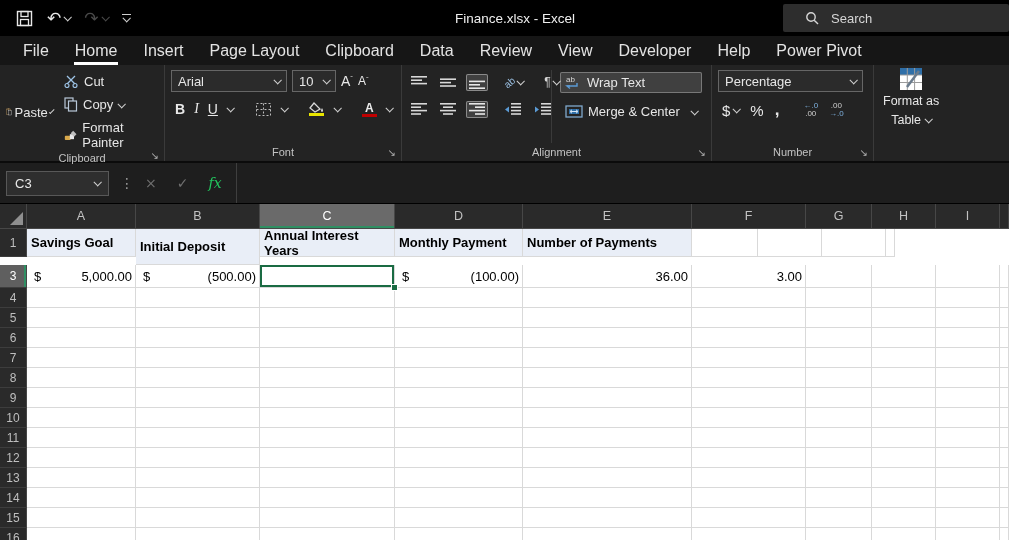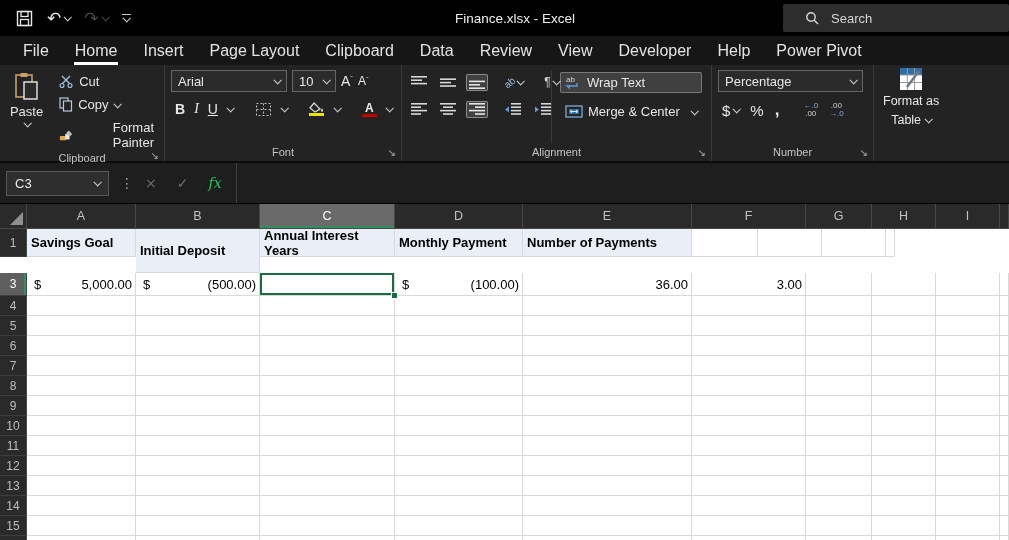--- a/index.html
+++ b/index.html
@@ -24,27 +24,27 @@
   .tabrow { height:29px; background:#161616; display:flex; align-items:stretch; padding-left:10px; }
   .tab { position:relative; padding:0 13px; display:flex; align-items:center; font-size:16px; color:#e3e3e3; cursor:pointer; }
   .tab.active::after { content:""; position:absolute; left:12px; right:12px; bottom:0; height:3px; background:#fff; }
 
   
   .ribbon { height:98px; background:#232323; display:flex; border-bottom:2px solid #0b0b0b; }
   .rgroup { display:flex; flex-direction:column; border-right:1px solid #3a3a3a; }
   .rbody { flex:1; padding:5px 6px 0 6px; }
   .glabel { height:18px; display:flex; align-items:center; justify-content:center; position:relative; font-size:11px; color:#c3c3c3; }
   .launcher { position:absolute; right:5px; bottom:3px; font-size:10px; color:#b5b5b5; font-family:"DejaVu Sans",sans-serif; cursor:pointer; }
-  .rtext { font-size:13px; color:#e6e6e6;text-align:right; }
+  .rtext { font-size:13px; color:#e6e6e6; }
   .rbtn { display:flex; align-items:center; gap:5px; padding:2px 4px; border-radius:2px; cursor:pointer; }
   .rbtn.active { background:#404040; box-shadow:inset 0 0 0 1px #787878; }
 
   
   .clip-body { display:flex; gap:8px; }
-  .paste-btn { width:46px; display:flex; flex-direction:column; align-items:center; gap:2px; cursor:pointer; padding-top:2px; }
+  .paste-btn { width:46px; display:flex; flex-direction:row; align-items:center; gap:2px; cursor:pointer; padding-top:2px; }
   .clip-col { display:flex; flex-direction:column; gap:4px; padding-top:2px; }
 
   
   .combo { background:#2b2b2b; border:1px solid #666; height:22px; display:flex; align-items:center; justify-content:space-between; padding:0 6px; cursor:pointer; }
   .font-row1 { display:flex; gap:5px; align-items:center; }
   .font-row2 { display:flex; gap:9px; align-items:center; margin-top:9px; padding-left:4px; }
   .fmt-letter { font-size:14px; color:#e8e8e8; cursor:pointer; }
   .fmt-letter.b { font-weight:bold; }
   .fmt-letter.i { font-style:italic; font-family:"Liberation Serif",serif; }
   .fmt-letter.u { text-decoration:underline; }
@@ -455,21 +455,21 @@
         <div class="colhdr" style="width: 114px;">F</div>
         <div class="colhdr" style="width: 66px;">G</div>
         <div class="colhdr" style="width: 64px;">H</div>
         <div class="colhdr" style="width: 64px;">I</div>
         <div class="colhdr" style="width: 9px;"></div>
       </div>
     <div id="grid-rows">
         <div class="grow">
           <div class="rowhdr" style="height: 28px;">1</div>
           <div class="cell hdr" style="width: 109px; height: 28px;">Savings Goal</div>
-          <div class="cell hdr" style="width: 124px; height: 44px;">Initial Deposit</div>
+          <div class="cell hdr" style="width: 124px; height: 36px;">Initial Deposit</div>
           <div class="cell hdr" style="width: 135px; height: 28px;">Annual Interest Years</div>
           <div class="cell hdr" style="width: 128px; height: 28px;">Monthly Payment</div>
           <div class="cell hdr" style="width: 169px; height: 28px;">Number of Payments</div>
           <div class="cell" style="width: 66px; height: 28px;"></div>
           <div class="cell" style="width: 64px; height: 28px;"></div>
           <div class="cell" style="width: 64px; height: 28px;"></div>
           <div class="cell" style="width: 9px; height: 28px;"></div>
         </div>
         <div class="grow">
           <div class="rowhdr sel" style="height: 23px;">3</div>

